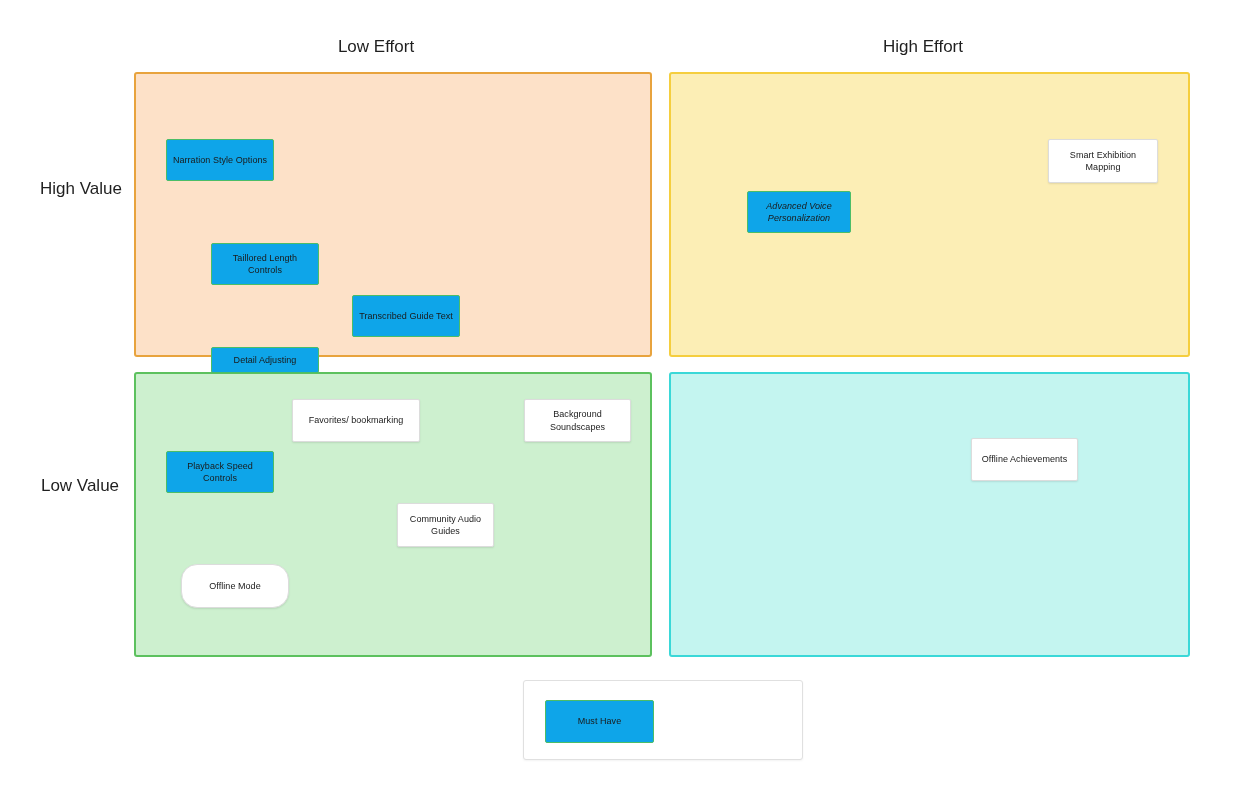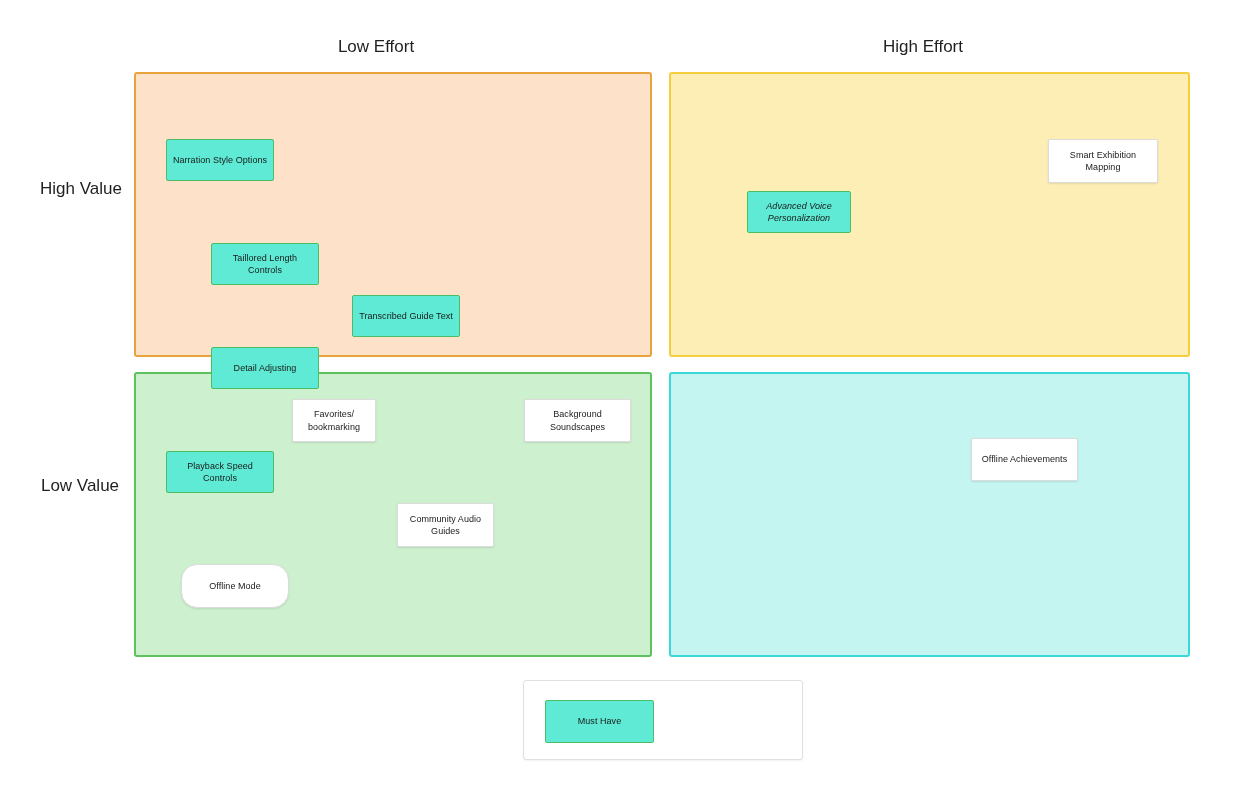--- a/index.html
+++ b/index.html
@@ -61,21 +61,21 @@
     text-align: center;
     font-size: 9px;
     line-height: 12.5px;
     letter-spacing: 0.05px;
     color: #1a1a1a;
     border-radius: 2px;
     padding: 2px 4px;
     word-break: break-word;
   }
   .card.must {
-    background: #5eead4;
+    background: #0ea5e9;
     border: 1px solid #4bbd67;
   }
   .card.nice {
     background: #ffffff;
     border: 1px solid #dcdcdc;
     box-shadow: 0 1px 2px rgba(0,0,0,0.10);
   }
 
   
   #legend {
@@ -96,25 +96,25 @@
     <div class="quadrant" style="left: 669px; top: 72px; width: 521px; height: 285px; background: rgb(252, 238, 181); border-color: rgb(245, 206, 62);"></div>
     <div class="quadrant" style="left: 134px; top: 372px; width: 518px; height: 285px; background: rgb(205, 240, 207); border-color: rgb(92, 193, 94);"></div>
     <div class="quadrant" style="left: 669px; top: 372px; width: 521px; height: 285px; background: rgb(196, 245, 240); border-color: rgb(58, 216, 216);"></div>
     <div class="col-header" style="left: 376px; top: 37px;">Low Effort</div>
     <div class="col-header" style="left: 923px; top: 37px;">High Effort</div>
     <div class="row-header" style="left: 81px; top: 189px;">High Value</div>
     <div class="row-header" style="left: 80px; top: 486px;">Low Value</div>
     <div class="card must" style="left: 166px; top: 139px; width: 108px; height: 42px;">Narration Style Options</div>
     <div class="card must" style="left: 211px; top: 243px; width: 108px; height: 42px;">Taillored Length Controls</div>
     <div class="card must" style="left: 352px; top: 295px; width: 108px; height: 42px;">Transcribed Guide Text</div>
-    <div class="card must" style="left: 211px; top: 347px; width: 108px; height: 42px;">Detail Adjusting</div>
+    <div class="card must" style="left: 211px; top: 347px; width: 108px; height: 26px;">Detail Adjusting</div>
     <div class="card must" style="left: 747px; top: 191px; width: 104px; height: 42px; font-style: italic;">Advanced Voice Personalization</div>
     <div class="card nice" style="left: 1048px; top: 139px; width: 110px; height: 44px;">Smart Exhibition Mapping</div>
     <div class="card must" style="left: 166px; top: 451px; width: 108px; height: 42px;">Playback Speed Controls</div>
-    <div class="card nice" style="left: 292px; top: 399px; width: 84px; height: 43px;">Favorites/ bookmarking</div>
+    <div class="card nice" style="left: 292px; top: 399px; width: 128px; height: 43px;">Favorites/ bookmarking</div>
     <div class="card nice" style="left: 524px; top: 399px; width: 107px; height: 43px;">Background Soundscapes</div>
     <div class="card nice" style="left: 397px; top: 503px; width: 97px; height: 44px;">Community Audio Guides</div>
     <div class="card nice" style="left: 181px; top: 564px; width: 108px; height: 44px; border-radius: 16px;">Offline Mode</div>
     <div class="card nice" style="left: 971px; top: 438px; width: 107px; height: 43px;">Offline Achievements</div>
     <div id="legend" style="left: 523px; top: 680px; width: 280px; height: 80px;">
       <div class="card must" style="left: 21px; top: 19px; width: 109px; height: 43px;">Must Have</div>
     </div>
   </div>
 
 </body></html>

